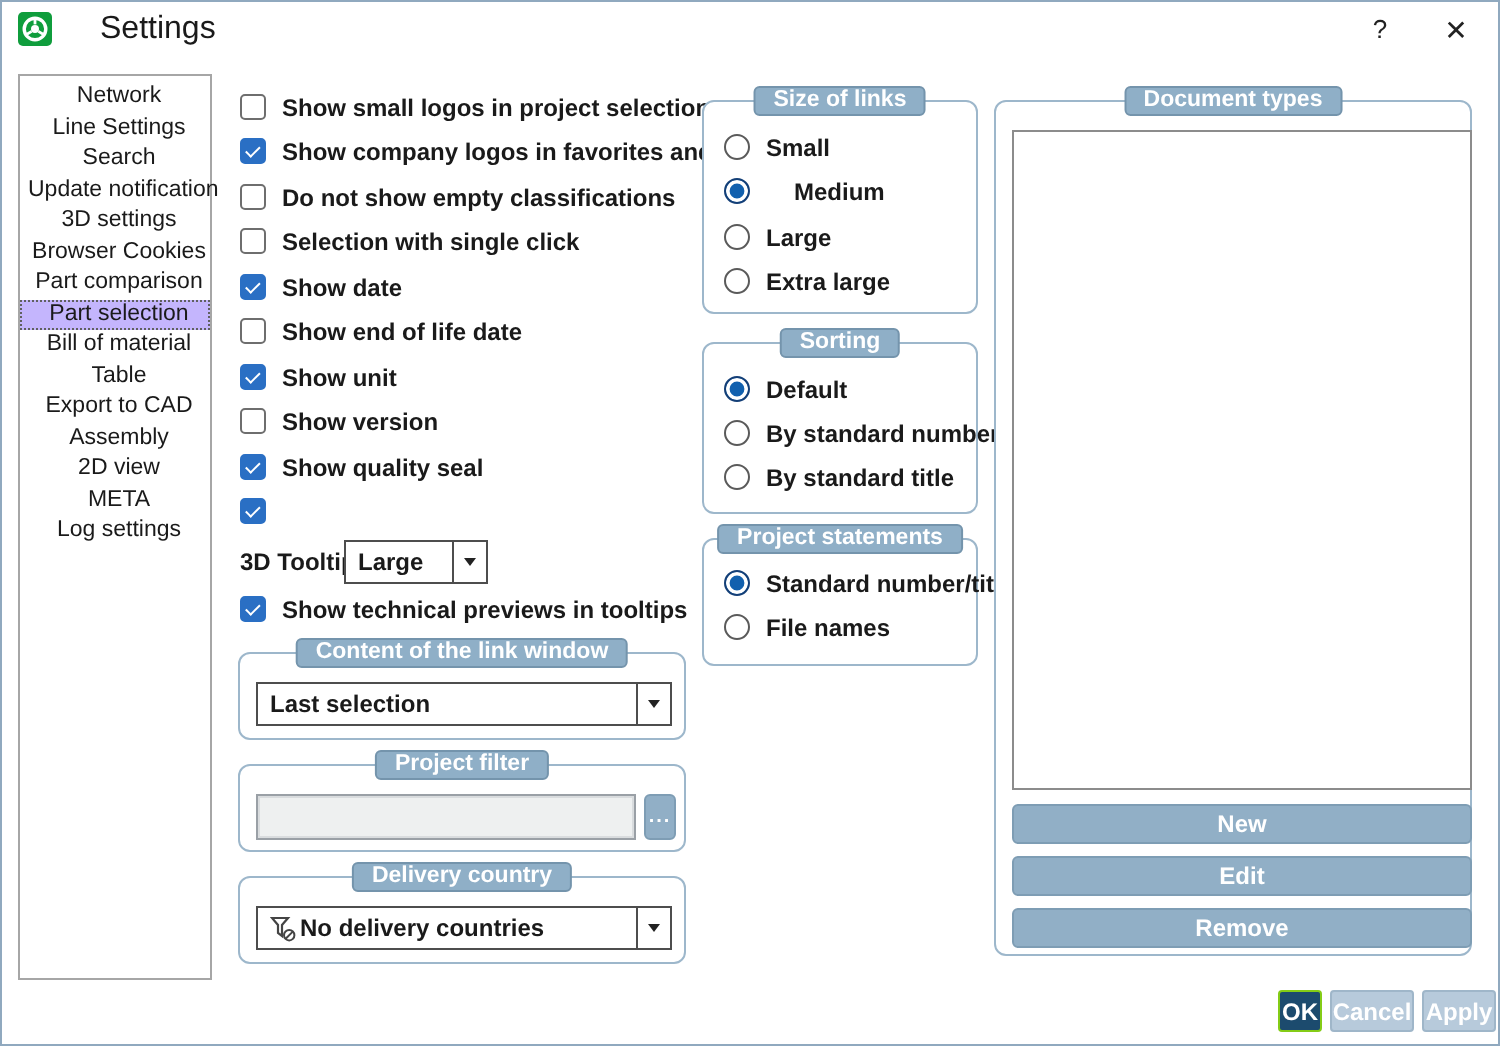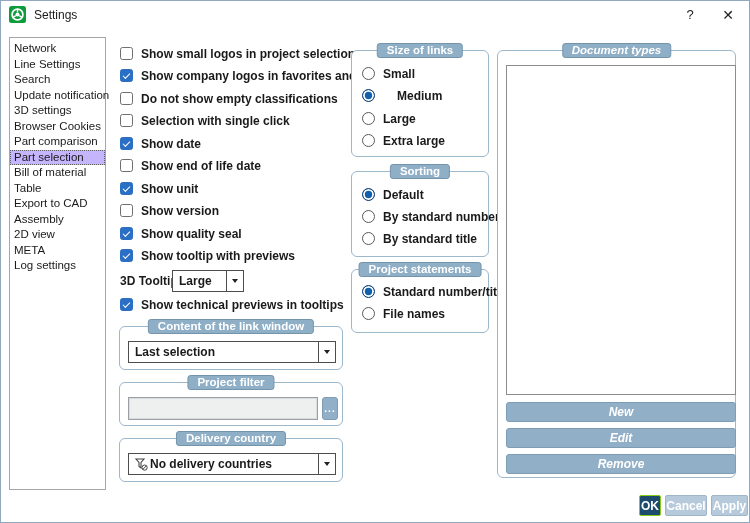--- a/index.html
+++ b/index.html
@@ -6,31 +6,31 @@
   html,body { width:750px; height:523px; background:#eee; }
   body { font-family:"Liberation Sans", sans-serif; color:#1a1a1a; }
 
   .dialog { position:relative; width:750px; height:523px; background:#fff;
             border:1px solid #90a9bf; overflow:hidden; }
 
   
   .titlebar { position:absolute; top:0; left:0; right:0; height:27px;
               display:flex; align-items:center; background:#fff; }
   .app-icon { width:17px; height:17px; margin-left:8px; }
-  .title-text { margin-left:8px; font-size:12px; }
+  .title-text { margin-left:24px; font-size:16px; }
   .titlebar-spacer { flex:1; }
   .tb-btn { width:38px; height:26px; display:flex; align-items:center; justify-content:center;
             font-size:13px; color:#222; cursor:default; }
   .tb-btn.close { margin-right:2px; font-size:14px; }
 
   
   .sidebar { position:absolute; left:8px; top:36px; width:97px; height:453px;
              border:1px solid #a6a6a6; background:#fff; padding-top:3px; }
   .side-item { height:15.5px; line-height:15.5px; padding-left:4px; font-size:11.5px;
-               white-space:nowrap; }
+               white-space:nowrap;text-align:center; }
   .side-item.on { background:#c4b5fd; outline:1px dotted #606060; outline-offset:-1px; }
 
   
   .checkcol { position:absolute; left:119px; top:0; width:235px; }
   .check-row { position:absolute; display:flex; align-items:center; gap:8px; height:15px; }
   .cb { width:13px; height:13px; border:1px solid #6e6e6e; border-radius:2.5px;
         background:#fff; position:relative; flex:0 0 13px; }
   .cb.on { background:#2a6fc4; border-color:#2a6fc4; }
   .cb.on::after { content:""; position:absolute; left:2.2px; top:2.6px; width:6px; height:3.2px;
                   border-left:1.8px solid #fff; border-bottom:1.8px solid #fff;
@@ -153,21 +153,20 @@
     <div class="check-row" style="top:202px">
       <span class="cb"></span>
       <span class="opt-label">Show version</span>
     </div>
     <div class="check-row" style="top:225px">
       <span class="cb on"></span>
       <span class="opt-label">Show quality seal</span>
     </div>
     <div class="check-row" style="top:247px">
       <span class="cb on"></span>
-      <span class="opt-label">Show tooltip with previews</span>
     </div>
 
     <span class="inline-label" style="top:273px; left:0;">3D Tooltip:</span>
     <div class="combo" style="top:269px; left:52px; width:72px;">
       <span class="value">Large</span>
       <span class="arrow-box">
           <span class="tri"></span>
         </span>
     </div>
 
@@ -251,21 +250,21 @@
     <div class="radio-row" style="top:14px; left:10px;">
       <span class="rb on"></span>
       <span class="opt-label">Standard number/title</span>
     </div>
     <div class="radio-row" style="top:36px; left:10px;">
       <span class="rb"></span>
       <span class="opt-label">File names</span>
     </div>
   </div>
 
-  <div class="groupbox" style="left:496px; top:49px; width:239px; height:428px;font-style:italic;">
+  <div class="groupbox" style="left:496px; top:49px; width:239px; height:428px;">
     <span class="badge">Document types</span>
     <div class="listbox" style="left:8px; top:14px; width:230px; height:330px;"></div>
     <div class="blue-btn" style="left:8px; top:377px; width:230px;">Edit</div>
     <div class="blue-btn" style="left:8px; top:351px; width:230px;">New</div>
     <div class="blue-btn" style="left:8px; top:403px; width:230px;">Remove</div>
   </div>
 
   <div class="footer-btn primary" style="left:638px; top:494px; width:22px;">OK</div>
   <div class="footer-btn secondary" style="left:664px; top:494px; width:42px;">Cancel</div>
   <div class="footer-btn secondary" style="left:710px; top:494px; width:37px;">Apply</div>

